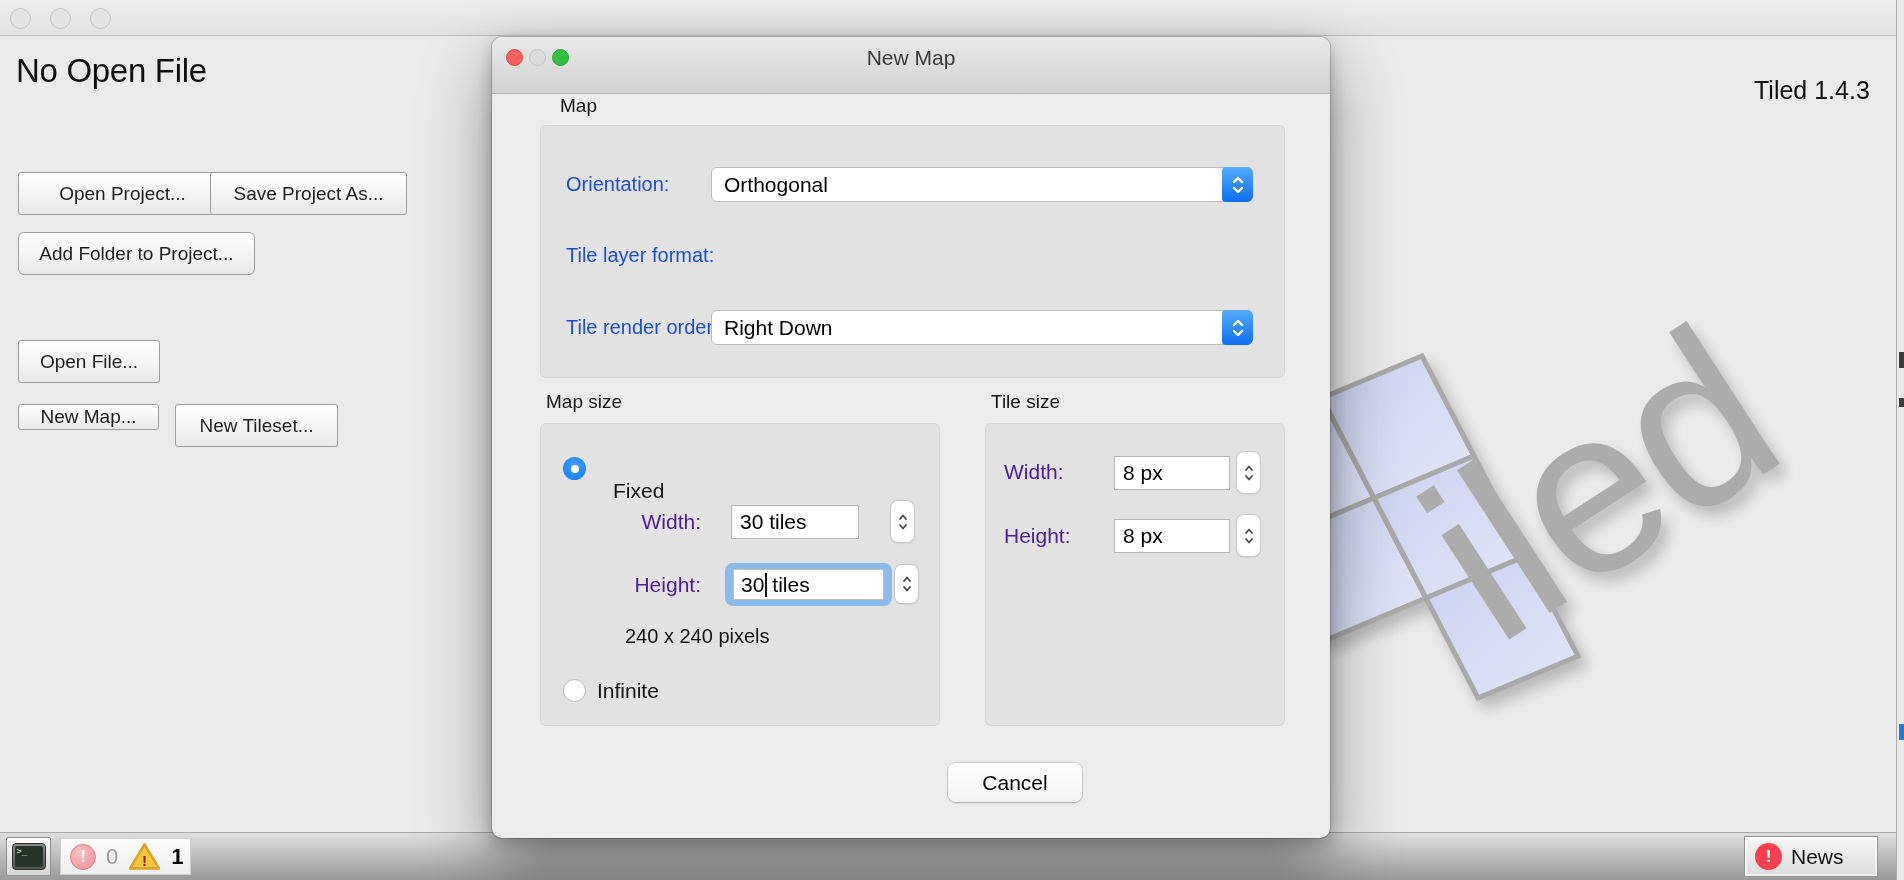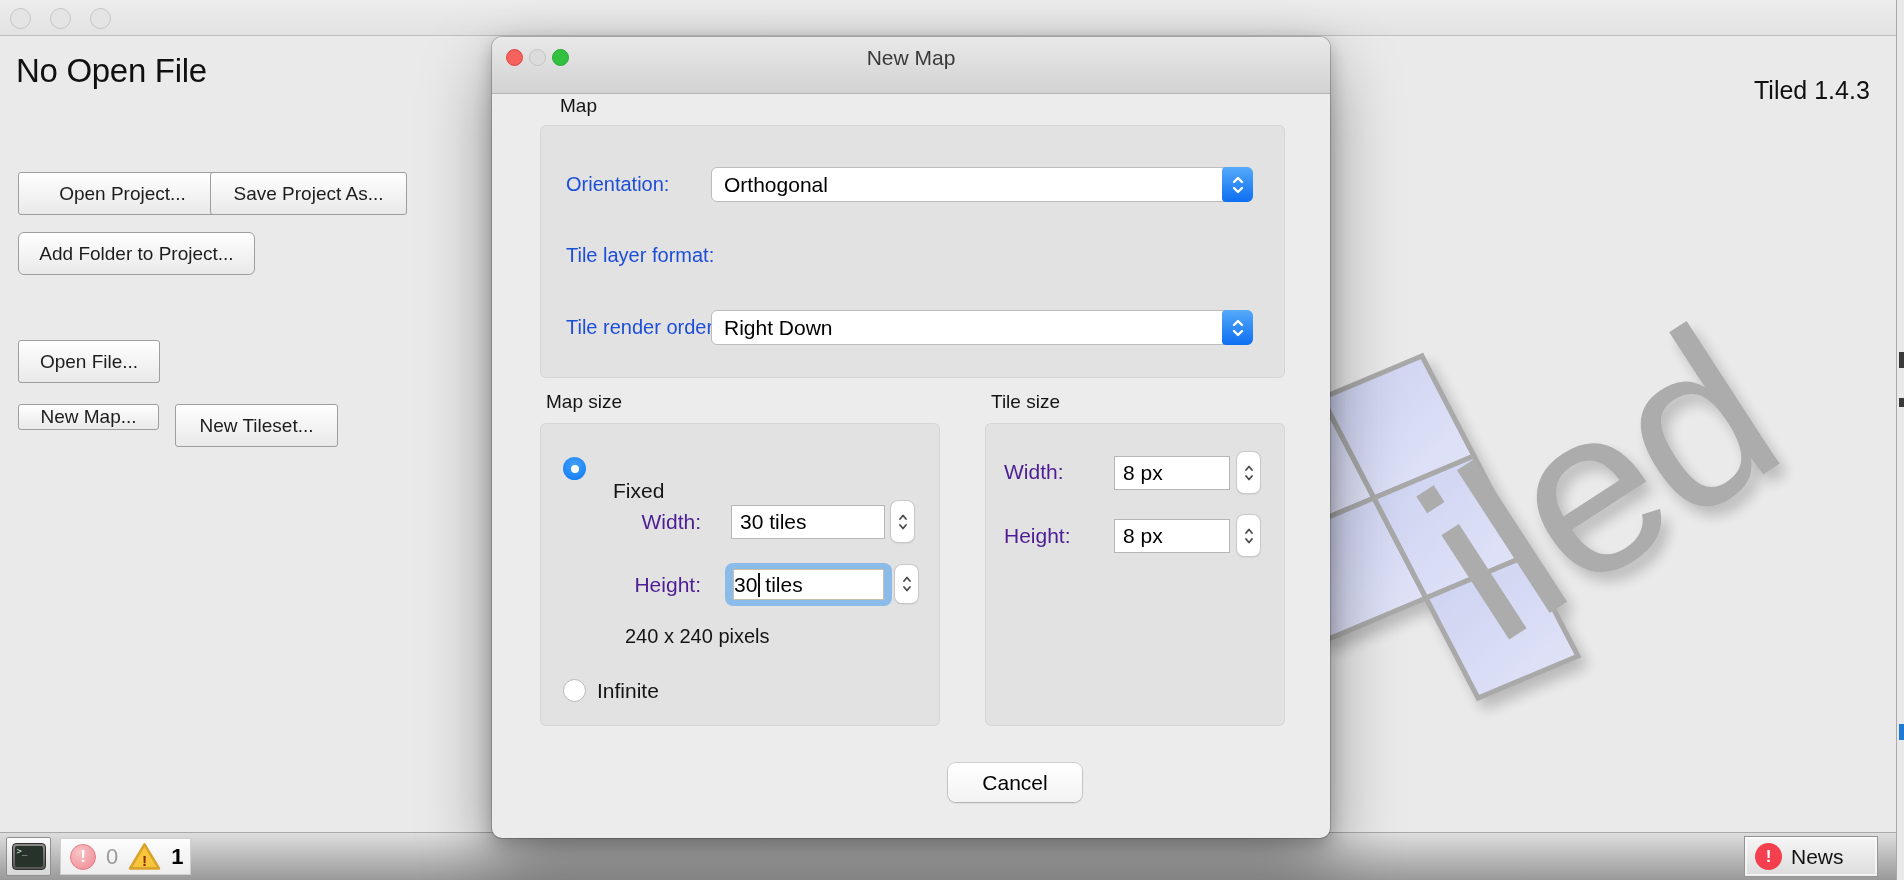--- a/index.html
+++ b/index.html
@@ -75,24 +75,24 @@
   #radio-infinite{left:22px;top:255px;}
   .radlabel{font-size:21px;color:#141414;line-height:23px;}
   #lbl-fixed{left:72px;top:33px;margin-top:22px;}
   #lbl-infinite{left:56px;top:255px;}
 
   .numlabel{font-size:21px;color:#4c1d95;}
   #ms-width-label{left:20px;top:81px;width:140px;text-align:right;line-height:34px;}
   #ms-height-label{left:20px;top:139px;width:140px;text-align:right;line-height:43px;}
   .spinfield{background:#fff;border:1px solid #b6b6b6;display:flex;align-items:center;
     padding-left:8px;font-size:21px;color:#000;}
-  #ms-width-field{left:190px;top:81px;width:154px;height:34px;}
+  #ms-width-field{left:190px;top:81px;width:128px;height:34px;}
   #ms-height-ring{left:184px;top:139px;width:167px;height:43px;border-radius:8px;background:#8bbbe8;}
   #ms-height-field{left:8px;top:6px;width:151px;height:31px;background:#fff;
-    border:1px solid #c8bfa9;display:flex;align-items:center;font-size:21px;color:#000;}
+    border:1px solid #c8bfa9;display:flex;align-items:center;padding-left:7px;font-size:21px;color:#000;}
   #ms-height-field span{position:static;}
   .caret{position:static;width:2px;height:24px;background:#111;margin-left:1px;flex:0 0 2px;}
   .aftertxt{margin-left:5px;}
   .stepper{width:23px;background:#fff;border-radius:7px;
     box-shadow:0 0 0 1px #c9c9c9,0 1px 2px rgba(0,0,0,.2);
     display:flex;flex-direction:column;align-items:center;justify-content:center;}
   .stepper svg{position:static;}
   #ms-width-stepper{left:350px;top:77px;height:41px;}
   #ms-height-stepper{left:354px;top:141px;height:38px;}
   #pixels{left:84px;top:201px;font-size:20px;color:#141414;}

